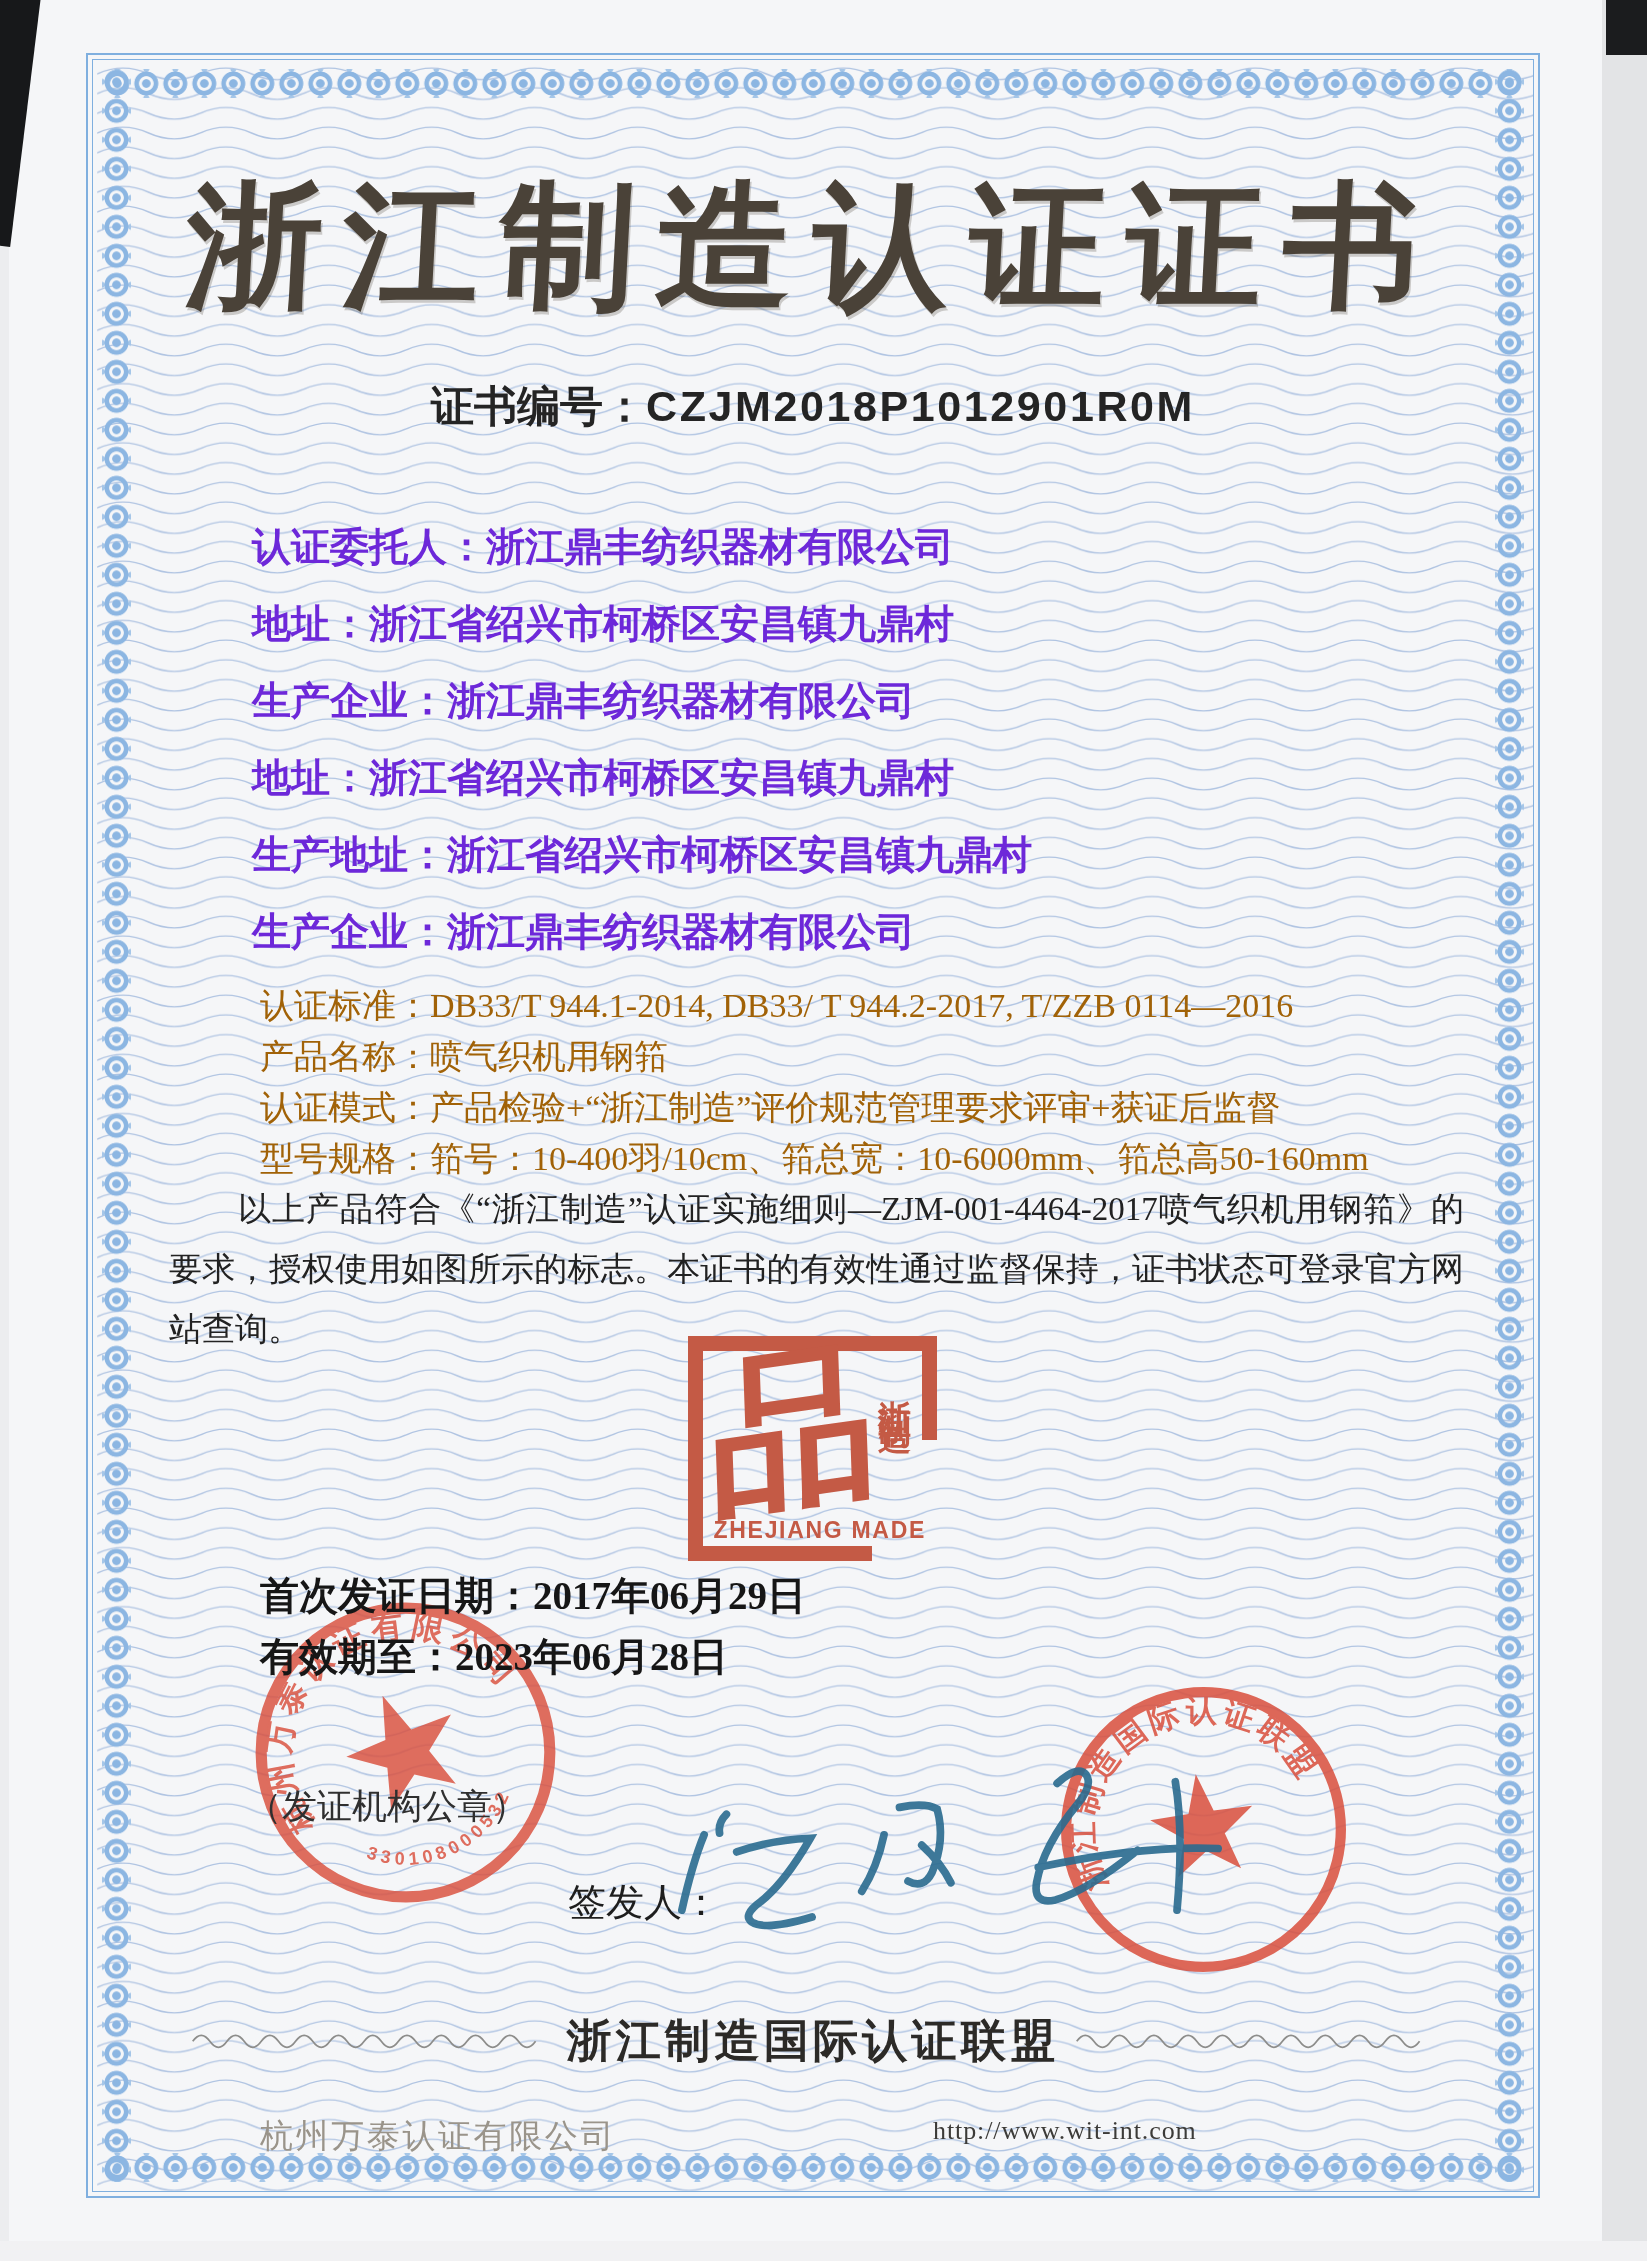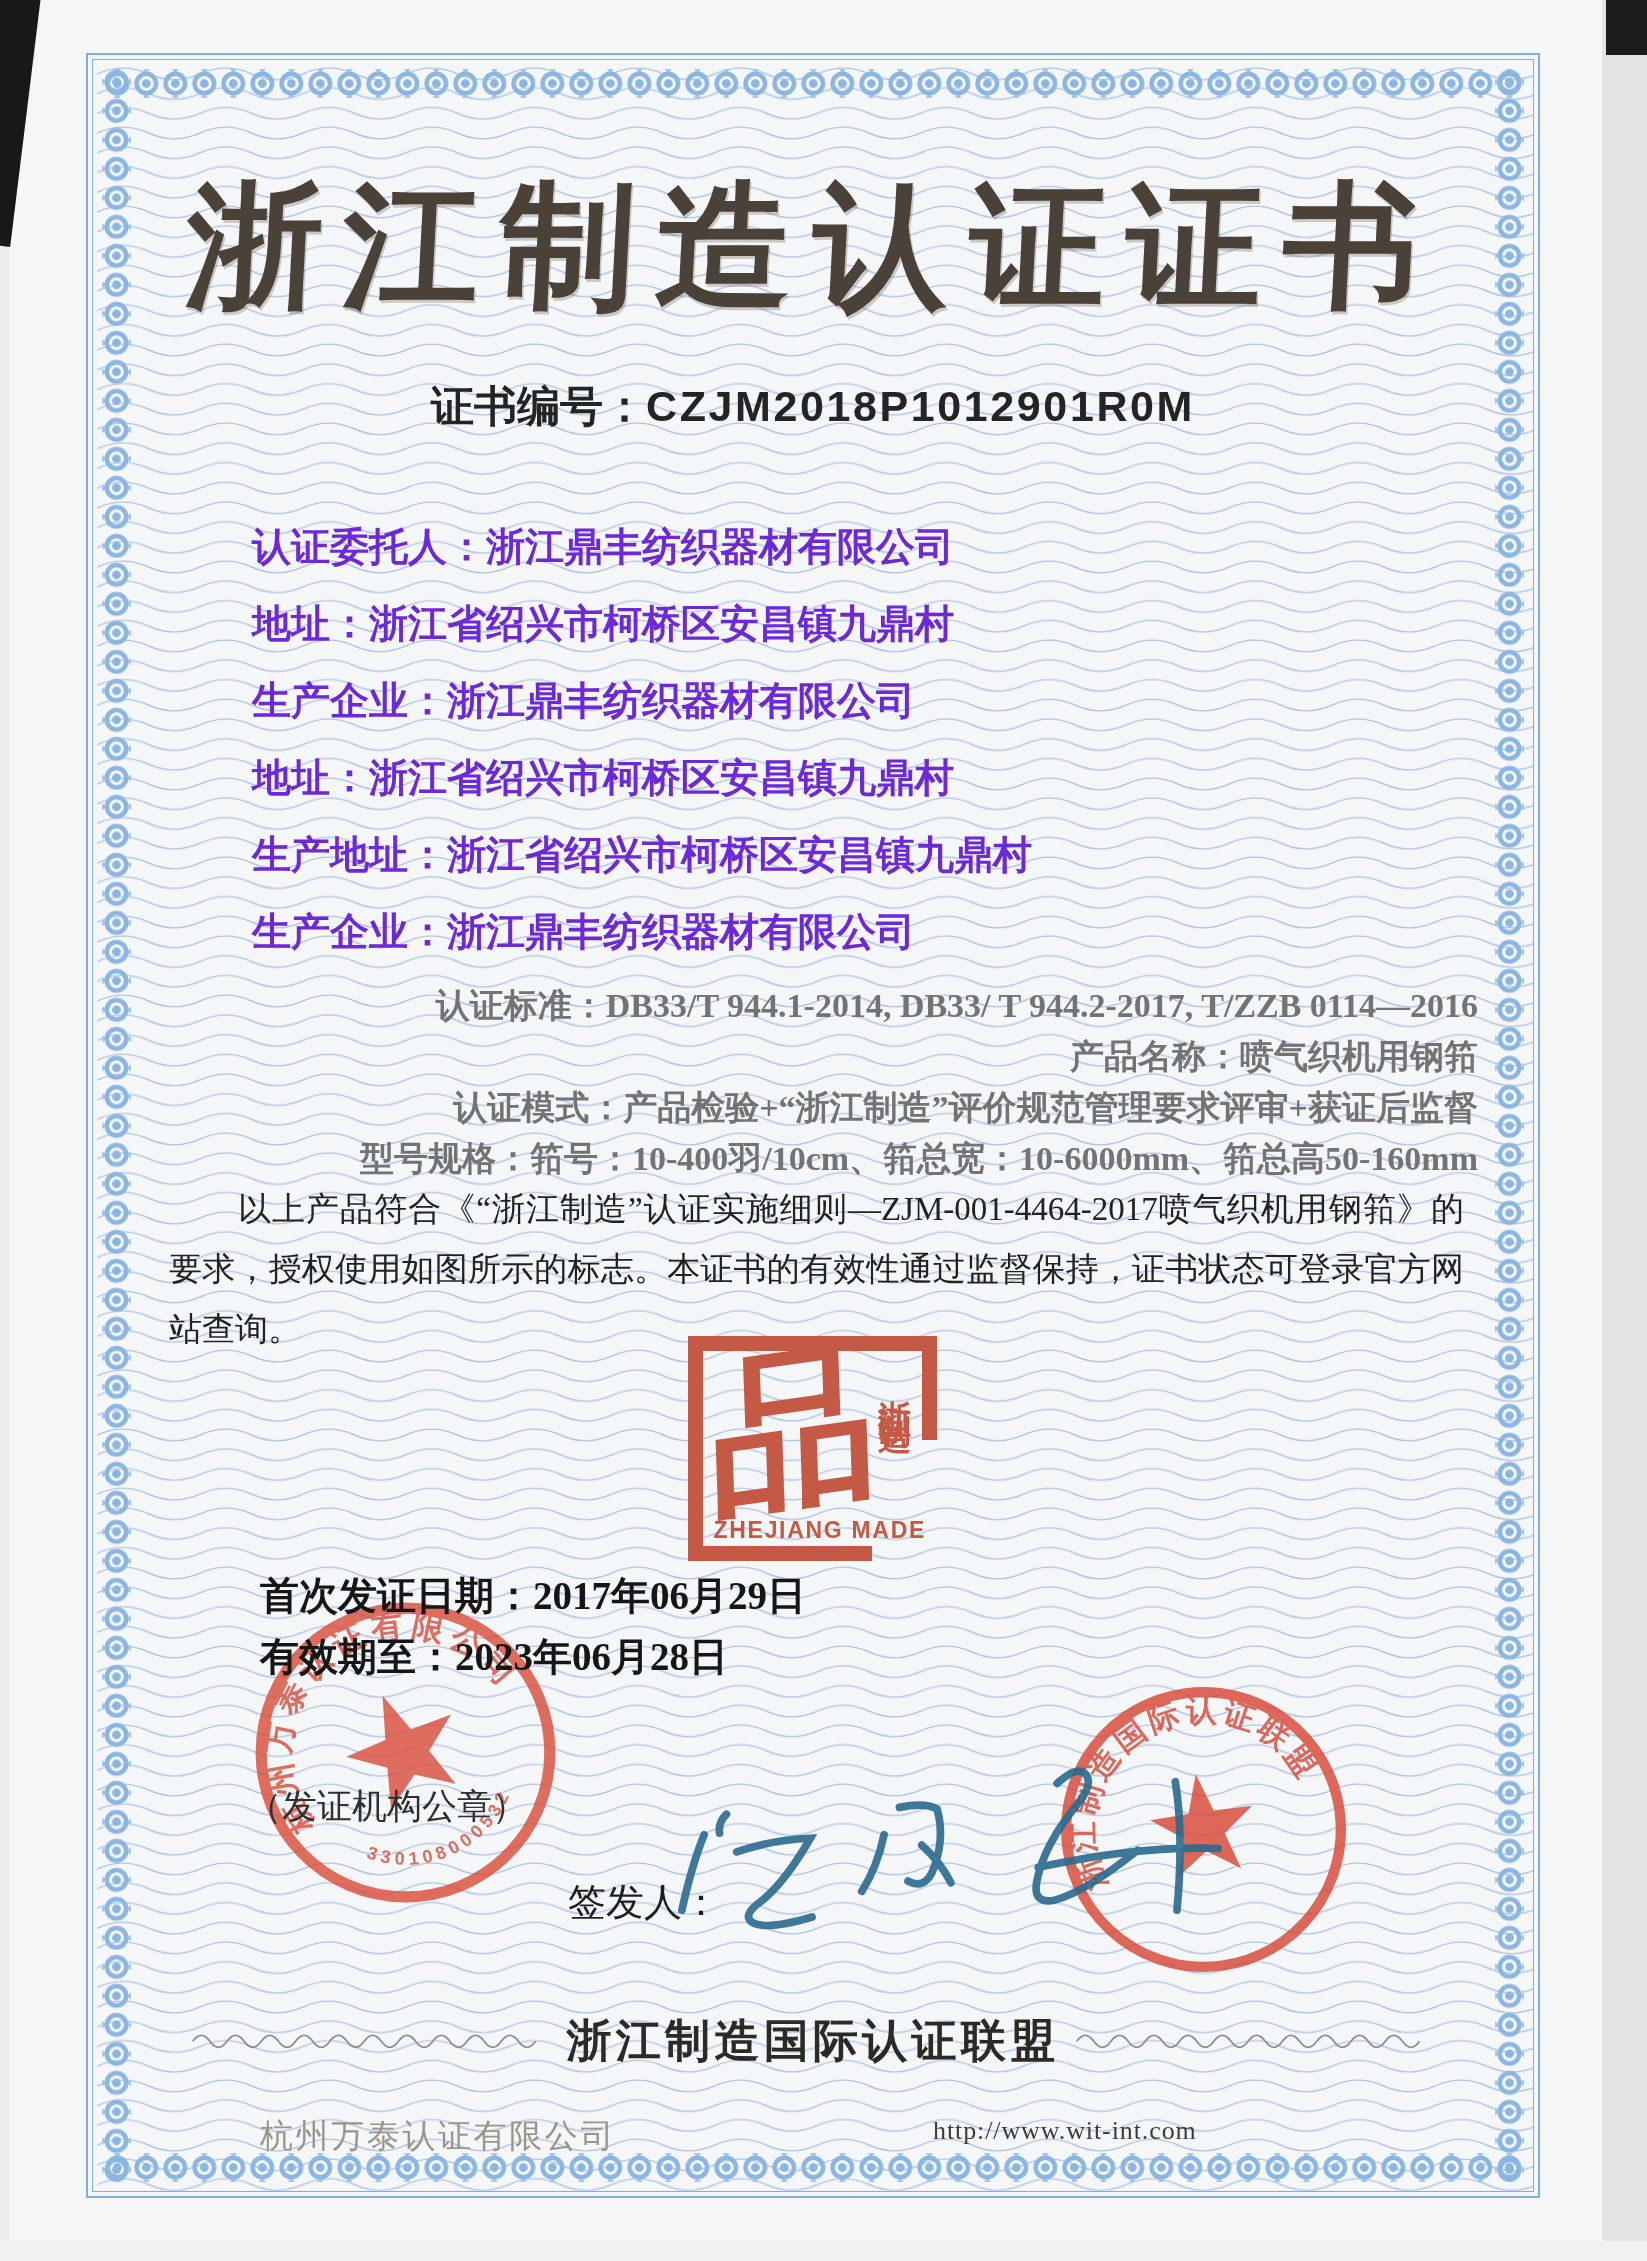--- a/index.html
+++ b/index.html
@@ -48,21 +48,21 @@
     left:0;right:0;top:101px;text-align:center;
     font-size:136px;font-weight:700;color:#4a4238;
     letter-spacing:20.6px;transform:skewX(-3deg);
     text-shadow:1.7px 2.6px 0 rgba(74,66,56,.25);
     white-space:nowrap;
   }
   .certno{left:0;right:0;top:323px;text-align:center;font-size:43px;color:#242424;white-space:nowrap;}
   .certno .lab{font-weight:700;}
   .certno .val{font-family:"Liberation Sans","DejaVu Sans",sans-serif;font-weight:700;letter-spacing:2.6px;}
   .infoblock{left:164px;top:453px;width:1201px;font-size:39px;font-weight:700;color:#6d28d9;line-height:77px;white-space:nowrap;}
-  .specblock{left:172px;top:925px;width:1218px;font-size:34px;font-weight:700;color:#737373;line-height:51px;white-space:nowrap;text-align:right;}
+  .specblock{left:172px;top:925px;width:1218px;font-size:34px;font-weight:400;color:#a16207;line-height:51px;white-space:nowrap;}
   .para{left:81px;top:1124px;width:1295px;font-size:33px;color:#222;line-height:60px;text-align:justify;text-indent:69px;}
 
   
   .logo{left:600px;top:1281px;width:249px;height:225px;color:#c45a45;}
   .logo .bar{position:absolute;background:#c45a45;}
   .logo .bar.top{left:0;top:0;width:100%;height:14.6px;}
   .logo .bar.rightseg{right:0;top:0;width:14.6px;height:46%;}
   .logo .bar.left{left:0;top:0;width:14.6px;height:100%;}
   .logo .bar.botseg{left:0;bottom:0;width:74%;height:14.6px;}
   .logo .pin{position:absolute;left:15.4px;top:1.7px;width:180px;height:184px;

